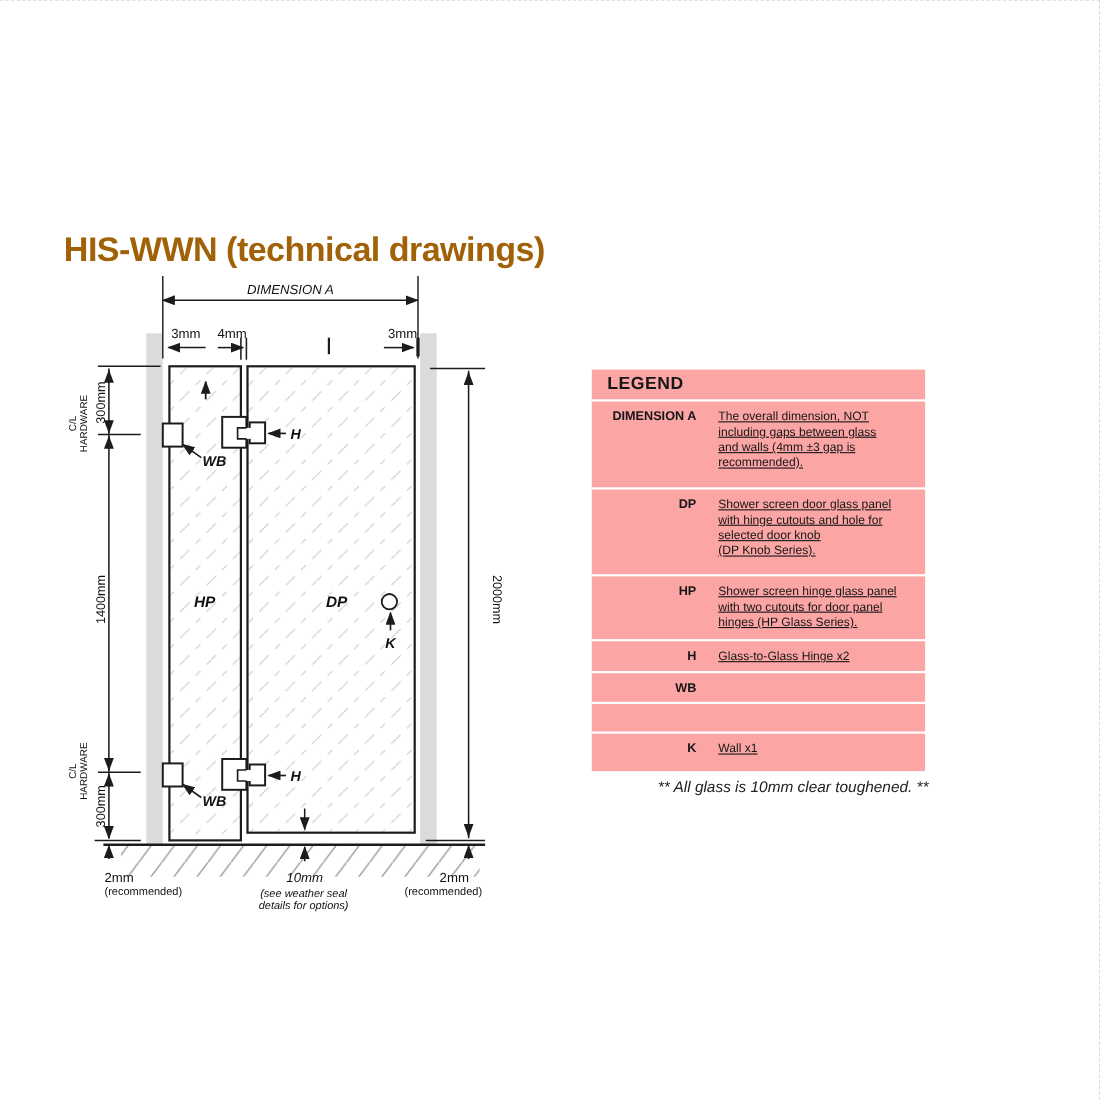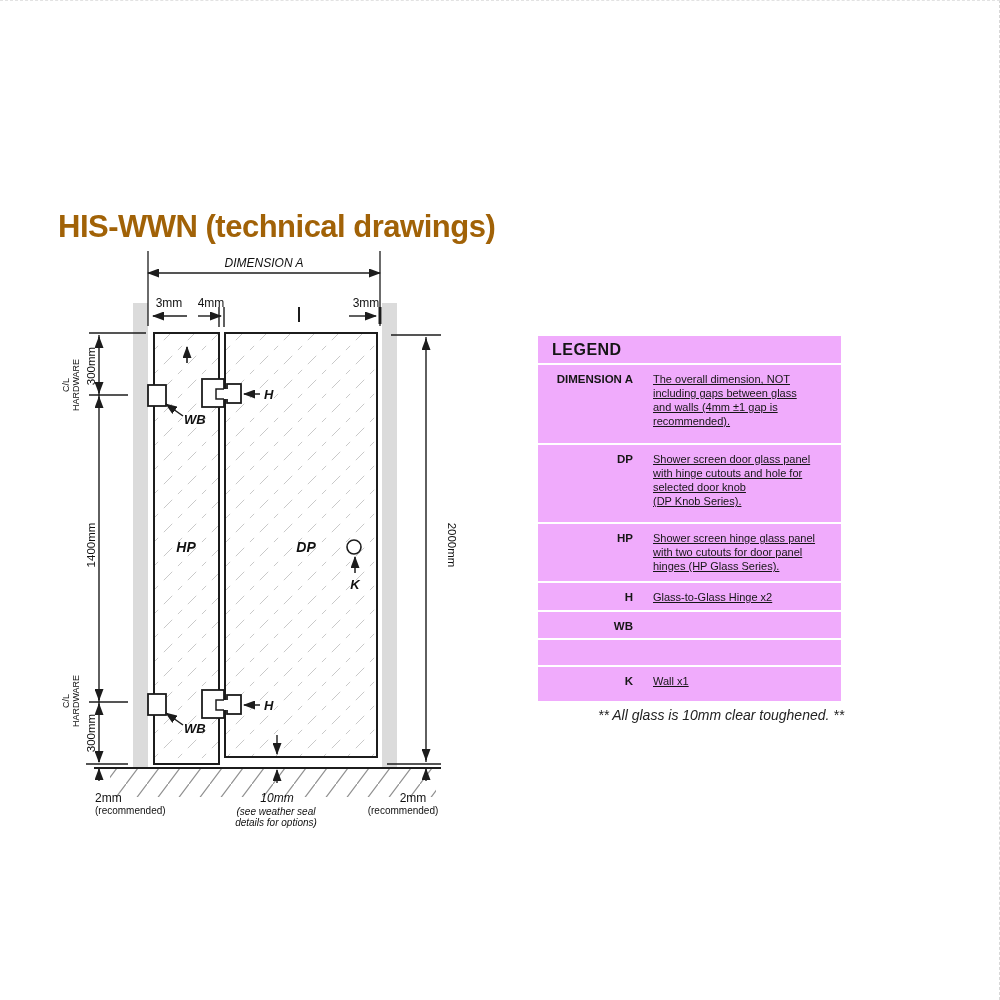--- a/index.html
+++ b/index.html
@@ -8,21 +8,21 @@
     font-family:"Liberation Sans", sans-serif;color:#111;overflow:hidden;
   }
   .frame{position:absolute;inset:0;border-top:1px dashed #e2e2e2;border-right:1px dashed #d8d8d8;pointer-events:none;}
   .title{
     position:absolute;left:58px;top:188px;font-size:31px;font-weight:700;
     letter-spacing:-0.5px;color:#a16207;white-space:nowrap;
   }
   .drawing{position:absolute;left:50px;top:240px;}
   
   .legend{
-    position:absolute;left:538px;top:336px;width:303px;background:#f0abfc;
+    position:absolute;left:538px;top:336px;width:303px;background:#fca5a5;
     font-size:11px;line-height:14px;color:#161616;
   }
   .lg-header{height:27px;box-sizing:border-box;padding:7px 0 0 14px;font-size:16px;font-weight:700;letter-spacing:.5px;}
   .lg-row{display:flex;box-sizing:border-box;border-top:2px solid #ffffff;padding-top:7px;}
   .lg-term{width:95px;flex:0 0 95px;text-align:right;font-weight:700;font-size:11.5px;}
   .lg-desc{margin-left:20px;}
   .lg-desc div{white-space:nowrap;text-decoration:underline;}
   .r-dima{height:80px;} .r-dp{height:79px;} .r-hp{height:59px;}
   .r-h{height:29px;} .r-wb{height:28px;} .r-empty{height:27px;} .r-k{height:36px;}
   .footnote{
@@ -187,21 +187,21 @@
 </svg>
 
 <div class="legend">
   <div class="lg-header">LEGEND</div>
 
   <div class="lg-row r-dima">
     <div class="lg-term">DIMENSION A</div>
     <div class="lg-desc">
       <div>The overall dimension, NOT</div>
       <div>including gaps between glass</div>
-      <div>and walls (4mm ±1 gap is</div>
+      <div>and walls (4mm ±3 gap is</div>
       <div>recommended).</div>
     </div>
   </div>
 
   <div class="lg-row r-dp">
     <div class="lg-term">DP</div>
     <div class="lg-desc">
       <div>Shower screen door glass panel</div>
       <div>with hinge cutouts and hole for</div>
       <div>selected door knob</div>

